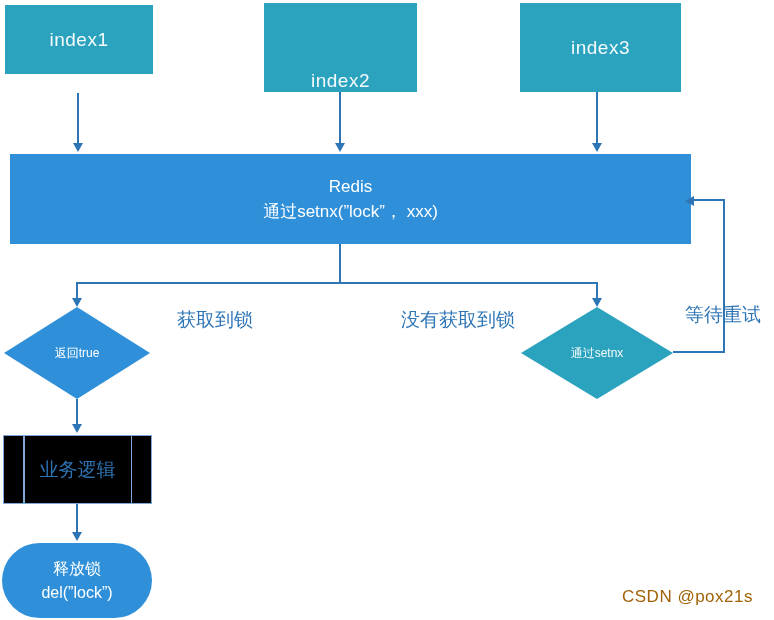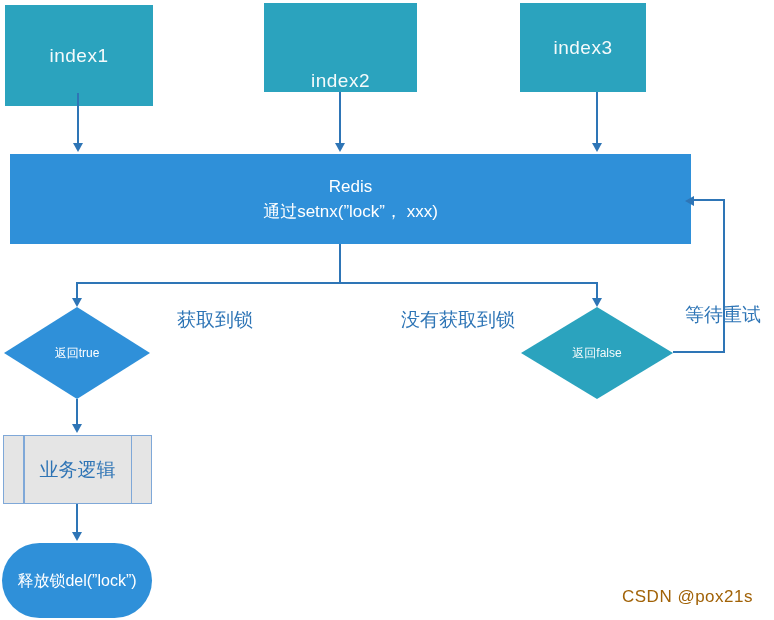--- a/index.html
+++ b/index.html
@@ -14,56 +14,56 @@
     height: 620px;
     background: #ffffff;
     overflow: hidden;
   }
   .node { position: absolute; display: flex; align-items: center; justify-content: center; box-sizing: border-box; }
   .teal  { background: #2BA3BE; color: #F4FAFB; }
   .blue  { background: #2F90D9; color: #FFFFFF; }
   .rect-label { font-size: 19px; letter-spacing: 0.5px; }
 
   
-  #index1 { left: 5px;   top: 5px; width: 148px; height: 101px; }
+  #index1 { left: 5px;   top: 5px; width: 148px; height: 69px; }
   #index2 { left: 264px; top: 3px; width: 153px; height: 89px; align-items: flex-end; }
-  #index3 { left: 520px; top: 3px; width: 126px; height: 89px; }
+  #index3 { left: 520px; top: 3px; width: 161px; height: 89px; }
 
   
   #redis { left: 2px; top: 154px; width: 681px; height: 90px; flex-direction: column; margin-left: 8px; }
   #redis .l1 { font-size: 17px; line-height: 25px; }
   #redis .l2 { font-size: 17px; line-height: 25px; }
 
   
   .diamond {
     clip-path: polygon(50% 0%, 100% 50%, 50% 100%, 0% 50%);
     font-size: 12px;
   }
   #return-true  { left: 4px;   top: 307px; width: 146px; height: 92px; }
   #return-false { left: 521px; top: 307px; width: 152px; height: 92px; }
 
   
   #business-logic {
     left: 3px; top: 435px; width: 149px; height: 69px;
-    background: #e5e5e5;
+    background: #000000;
     border: 1.5px solid #7FA8D8;
     color: #2E74B5;
     font-size: 19px;
   }
   #business-logic .inner-line {
     position: absolute; top: 0; bottom: 0; width: 1.5px; background: #7FA8D8;
   }
   #business-logic .inner-left  { left: 19px; }
   #business-logic .inner-right { right: 19px; }
 
   
   #release-lock {
     left: 2px; top: 543px; width: 150px; height: 75px;
     border-radius: 38px;
-    flex-direction: row;
+    flex-direction: column;
     font-size: 16px;
     line-height: 24px;
   }
 
   
   .line { position: absolute; background: #2E75B6; }
   .arrow-down {
     position: absolute; width: 0; height: 0;
     border-left: 5px solid transparent;
     border-right: 5px solid transparent;
@@ -135,21 +135,21 @@
   <div class="arrow-down" style="left:592px; top:298px;"></div>
 
   <div class="edge-label" style="left:215px; top:272px;">获取到锁</div>
   <div class="edge-label" style="left:458px; top:272px;">没有获取到锁</div>
   <div class="edge-label" style="left:723px; top:267px;">等待重试</div>
 
   <div id="return-true" class="node blue diamond">
     <span>返回true</span>
   </div>
   <div id="return-false" class="node teal diamond">
-    <span>返回false</span>
+    <span>通过setnx</span>
   </div>
 
   <div class="line" style="left:673px; top:351px; width:52px; height:2px;"></div>
   <div class="line" style="left:723px; top:200px; width:2px; height:153px;"></div>
   <div class="line" style="left:694px; top:199px; width:31px; height:2px;"></div>
   <div class="arrow-left" style="left:685px; top:196px;"></div>
 
   <div class="line" style="left:76px; top:399px; width:2px; height:26px;"></div>
   <div class="arrow-down" style="left:72px; top:424px;"></div>
 

